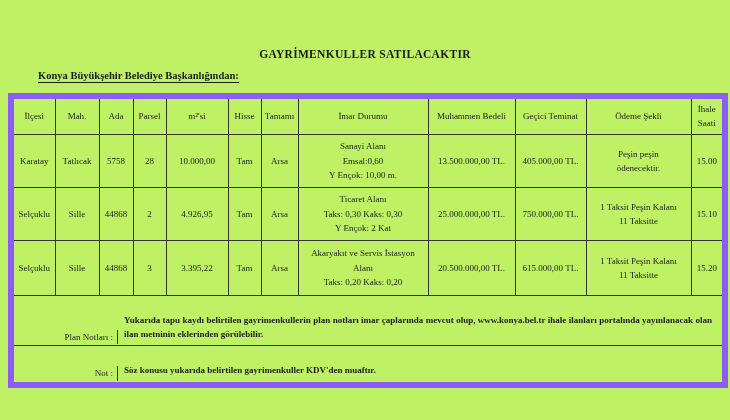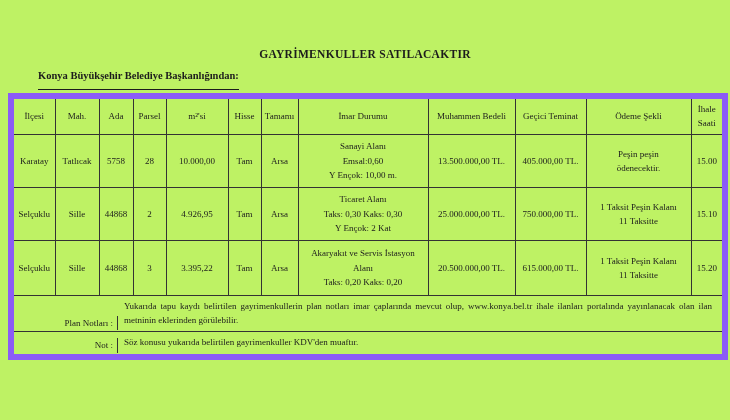--- a/index.html
+++ b/index.html
@@ -11,21 +11,21 @@
   }
   .doc{position:relative;width:730px;height:420px;background:#bef264;overflow:hidden;}
   .title{
     position:absolute;top:48px;left:0;right:0;
     text-align:center;font-weight:bold;font-size:11.5px;letter-spacing:.3px;
   }
   .subtitle{
     position:absolute;top:70px;left:38px;
     font-weight:bold;font-size:10.5px;
   }
-  .subtitle span{border-bottom:1.4px solid #1c1c1c;padding-bottom:8px;}
+  .subtitle span{border-bottom:1.4px solid #1c1c1c;padding-bottom:1px;}
   table.main{
     position:absolute;top:93px;left:8px;
     width:714px;border-collapse:collapse;table-layout:fixed;
     border:6px solid #8b5cf6;
     font-size:9px;line-height:1.6;
   }
   table.main td{
     border:1px solid #333;text-align:center;vertical-align:middle;
     padding:1px 2px;overflow:hidden;
   }
@@ -36,22 +36,22 @@
   .imar div,.odeme div{text-align:center;}
   td.notes-cell{padding:0;}
   .note-flex{display:flex;align-items:flex-end;width:100%;}
   .note-label{
     width:102px;flex:0 0 102px;border-right:1px solid #333;
     display:flex;align-items:center;justify-content:flex-end;
     padding-right:4px;box-sizing:border-box;
   }
   .note-body{
     flex:1;display:flex;align-items:center;
-    padding:3px 8px 3px 6px;box-sizing:border-box;
-    text-align:justify;line-height:1.5;
+    padding:17px 8px 3px 6px;box-sizing:border-box;
+    text-align:justify;line-height:1.5;font-weight:bold;
   }
   .note-plan{min-height:32px;}
   .note-not{min-height:16px;}
   .note-not .note-body{text-align:left;}
 </style>
 </head>
 <body>
 
 <div class="doc">
 

